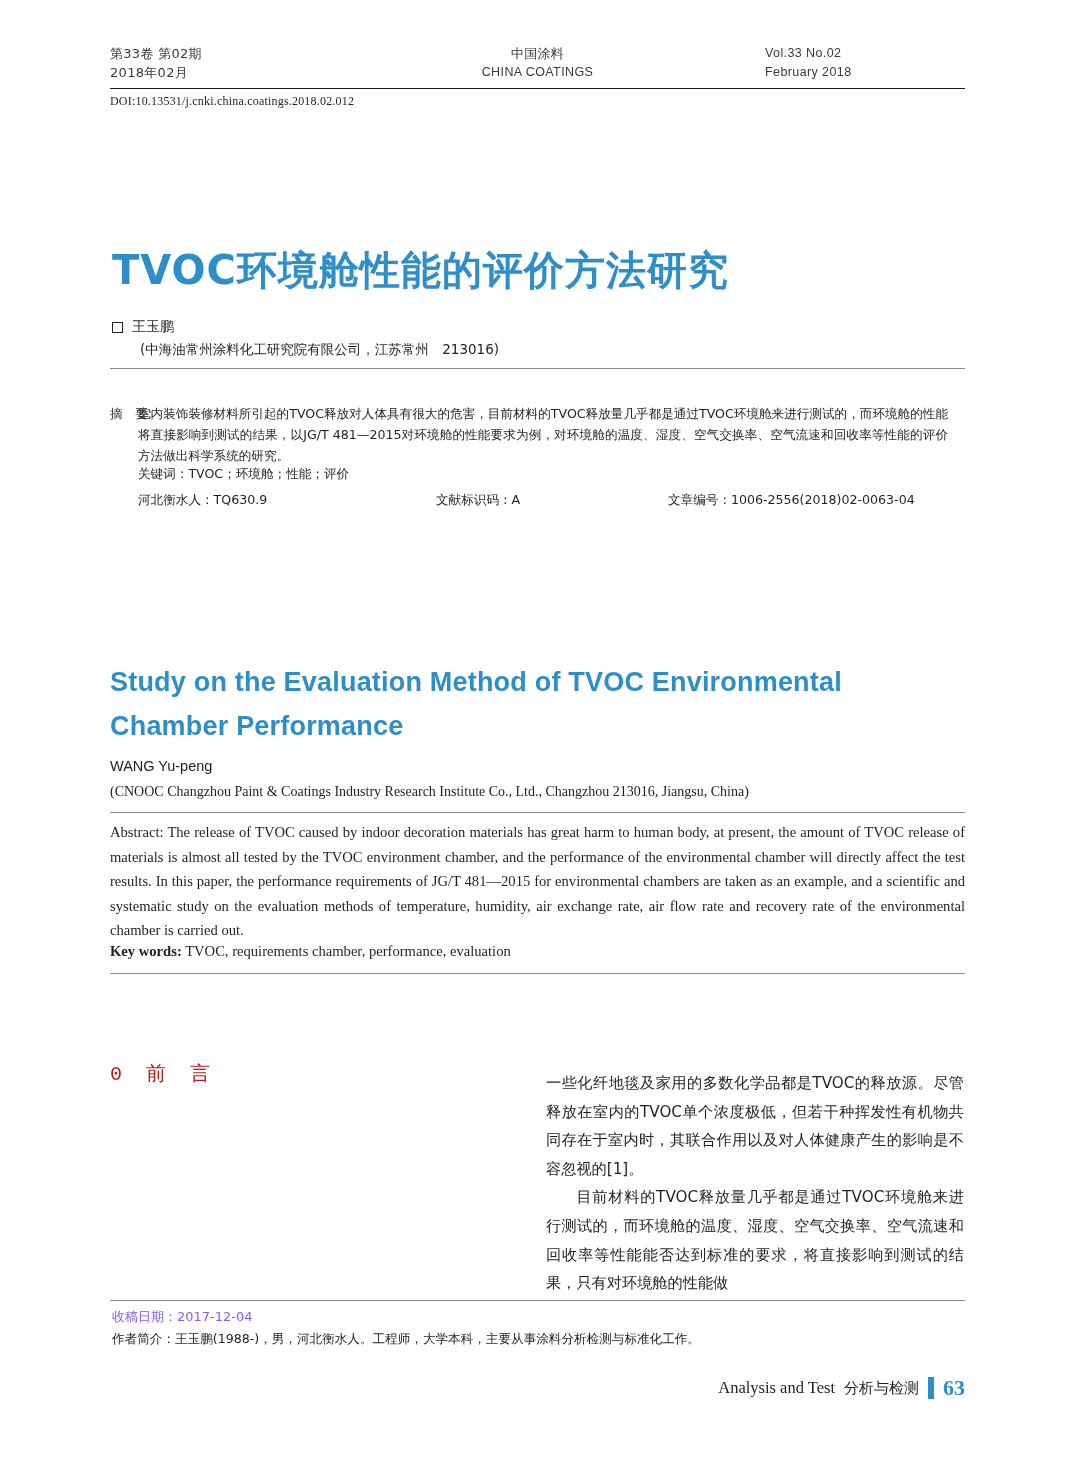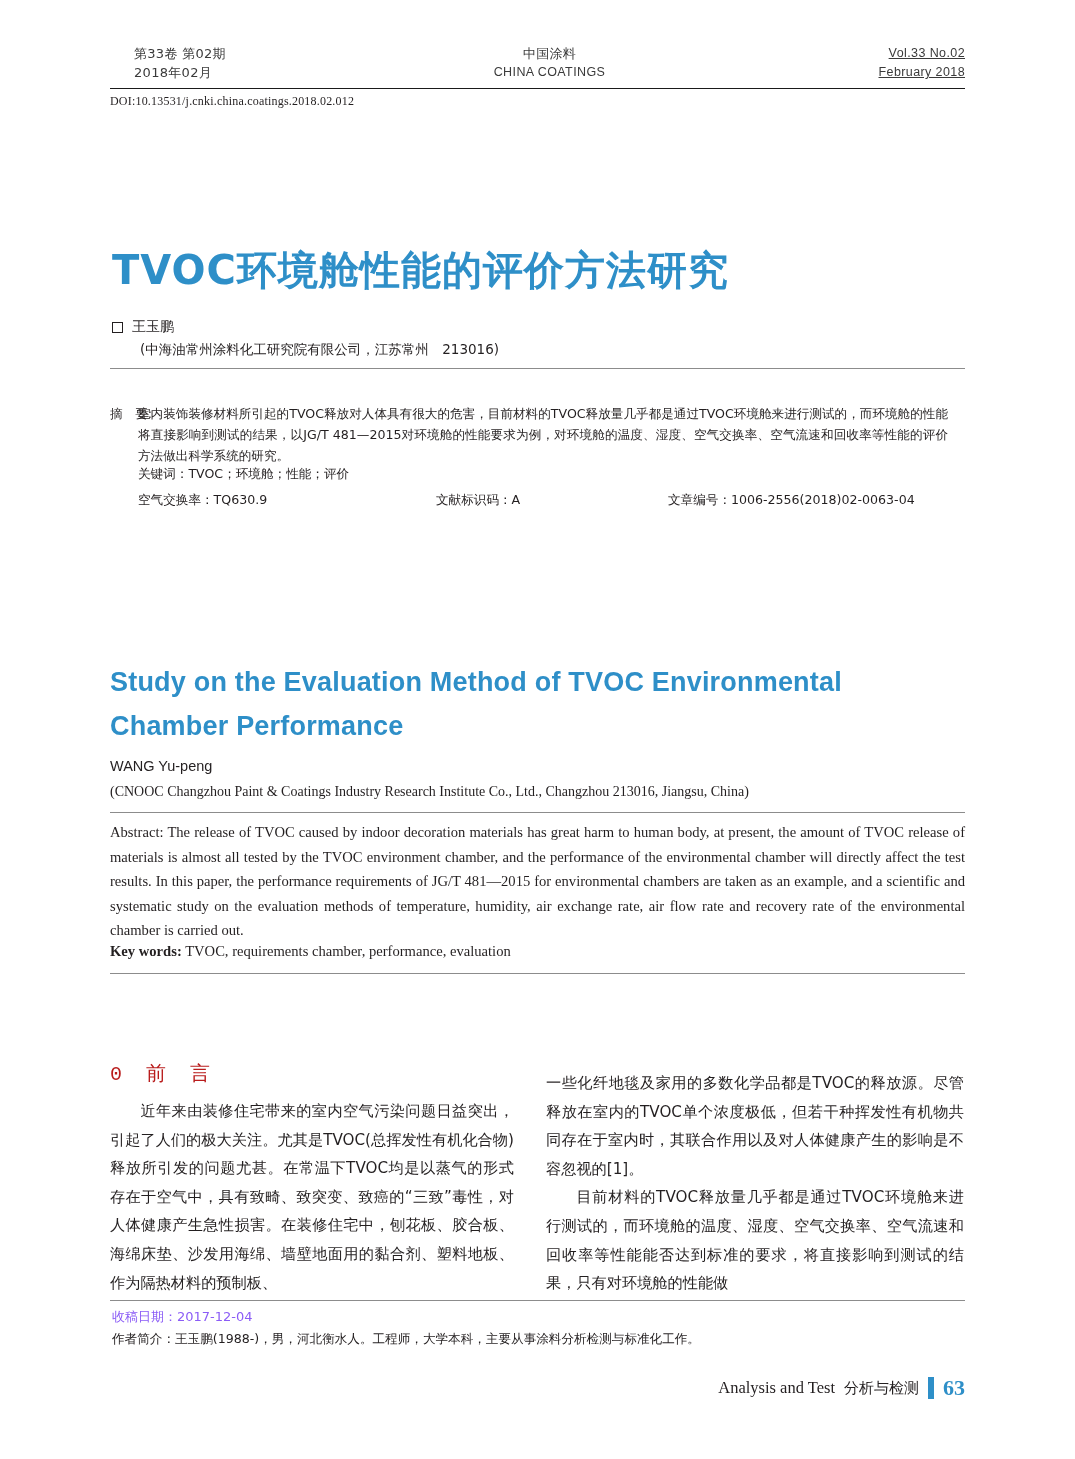--- a/index.html
+++ b/index.html
@@ -28,25 +28,24 @@
     left: 110px;
     top: 44px;
     width: 855px;
     display: flex;
     justify-content: space-between;
     font-size: 13.5px;
     color: #3a3a3a;
   }
   .runhead .col {
     line-height: 19px;
-    margin-left: 24px;
   }
   .runhead .left { text-align: left; width: 200px;}
   .runhead .center { text-align: center; width: 250px; }
-  .runhead .right { text-align: right; width: 200px; text-decoration: underline; }
+  .runhead .right { width: 200px; }
   .rh-cn { font-family: "DejaVu Sans", sans-serif; font-size: 13px; letter-spacing: .3px;}
   .rh-en { font-family: "Liberation Sans", sans-serif; font-size: 12.5px; letter-spacing: .4px;}
 
   .rule-top {
     position: absolute;
     left: 110px;
     top: 88px;
     width: 855px;
     height: 1px;
     background: #1a1a1a;
@@ -338,21 +337,21 @@
   <div class="rule-abs-top"></div>
 
   <div class="abs-cn">
     <span class="lbl">摘　要:</span>
     <span>室内装饰装修材料所引起的TVOC释放对人体具有很大的危害，目前材料的TVOC释放量几乎都是通过TVOC环境舱来进行测试的，而环境舱的性能将直接影响到测试的结果，以JG/T 481—2015对环境舱的性能要求为例，对环境舱的温度、湿度、空气交换率、空气流速和回收率等性能的评价方法做出科学系统的研究。</span>
   </div>
 
   <div class="kw-cn">关键词：TVOC；环境舱；性能；评价</div>
 
   <div class="clc-row">
-    <span class="c1">空气交换率：TQ630.9</span>
+    <span class="c1">河北衡水人：TQ630.9</span>
     <span class="c2">文献标识码：A</span>
     <span class="c3">文章编号：1006-2556(2018)02-0063-04</span>
   </div>
 
   <div class="en-title">Study on the Evaluation Method of TVOC Environmental Chamber Performance</div>
   <div class="en-author">WANG Yu-peng</div>
   <div class="en-affil">(CNOOC Changzhou Paint &amp; Coatings Industry Research Institute Co., Ltd., Changzhou 213016, Jiangsu, China)</div>
 
   <div class="rule-en1"></div>
 
@@ -361,21 +360,20 @@
   </div>
 
   <div class="en-kw">
     <b>Key words:</b><span> TVOC, requirements chamber, performance, evaluation</span>
   </div>
 
   <div class="rule-en2"></div>
 
   <div class="sec-head">0　前　言</div>
 
-  <div class="col-left indent">近年来由装修住宅带来的室内空气污染问题日益突出，引起了人们的极大关注。尤其是TVOC(总挥发性有机化合物)释放所引发的问题尤甚。在常温下TVOC均是以蒸气的形式存在于空气中，具有致畸、致突变、致癌的“三致”毒性，对人体健康产生急性损害。在装修住宅中，刨花板、胶合板、海绵床垫、沙发用海绵、墙壁地面用的黏合剂、塑料地板、作为隔热材料的预制板、</div>
 
   <div class="col-right">
     <div>一些化纤地毯及家用的多数化学品都是TVOC的释放源。尽管释放在室内的TVOC单个浓度极低，但若干种挥发性有机物共同存在于室内时，其联合作用以及对人体健康产生的影响是不容忽视的[1]。</div>
     <div class="indent">目前材料的TVOC释放量几乎都是通过TVOC环境舱来进行测试的，而环境舱的温度、湿度、空气交换率、空气流速和回收率等性能能否达到标准的要求，将直接影响到测试的结果，只有对环境舱的性能做</div>
   </div>
 
   <div class="rule-foot"></div>
   <div class="foot1">收稿日期：2017-12-04</div>
   <div class="foot2">作者简介：王玉鹏(1988-)，男，河北衡水人。工程师，大学本科，主要从事涂料分析检测与标准化工作。</div>
 

